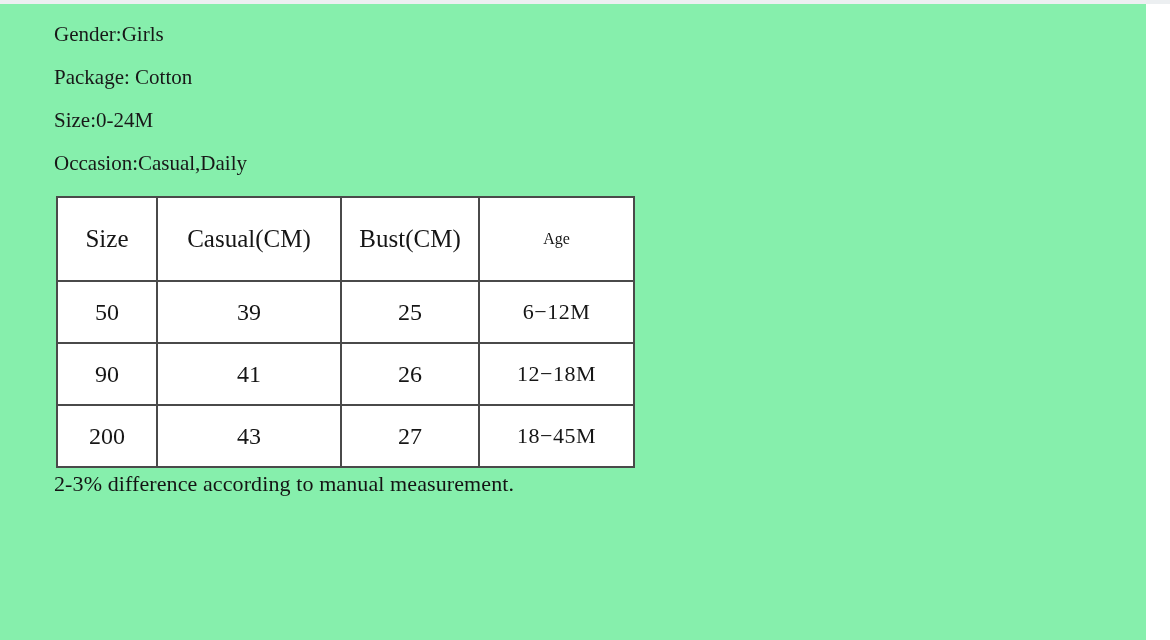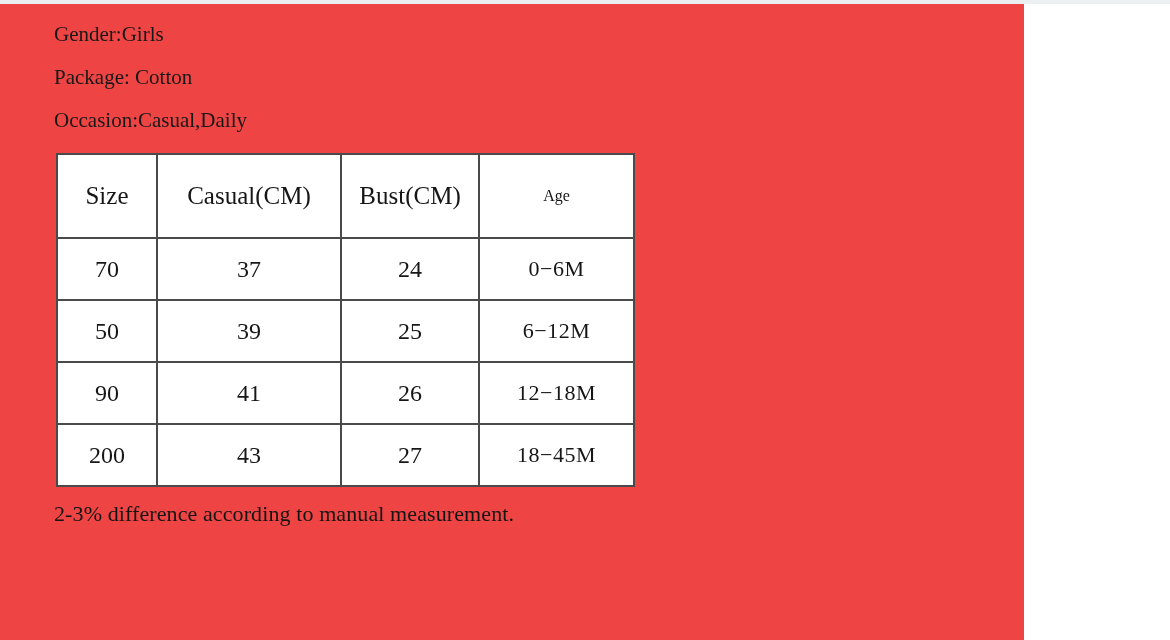--- a/index.html
+++ b/index.html
@@ -9,23 +9,23 @@
   body {
     width: 1170px;
     height: 640px;
     background: #ffffff;
     font-family: "Liberation Serif", serif;
     color: #1a1a1a;
     overflow: hidden;
   }
   .page {
     position: relative;
-    width: 1024px;
+    width: 1146px;
     height: 640px;
-    background: #ef4444;
+    background: #86efac;
     box-sizing: border-box;
   }
   .top-rule {
     position: absolute;
     top: 0;
     left: 0;
     width: 1170px;
     height: 4px;
     background: #eceff1;
   }
@@ -77,61 +77,56 @@
   }
   table.size-table tbody td.age-cell {
     font-size: 22px;
     letter-spacing: 0.5px;
   }
   .col-size { width: 100px; }
   .col-romper { width: 184px; }
   .col-bust { width: 138px; }
   .col-age { width: 155px; }
   .footnote {
-    margin-top: 14px;
+    margin-top: 3px;
     font-size: 22px;
     color: #141414;
     font-family: "Liberation Serif", serif;
     letter-spacing: 0.1px;
   }
 </style>
 </head>
 <body>
 
 <div class="page">
   <div class="top-rule"></div>
 
   <div class="content">
 
     <div class="spec-line">Gender:Girls</div>
     <div class="spec-line">Package: Cotton</div>
+    <div class="spec-line">Size:0-24M</div>
     <div class="spec-line">Occasion:Casual,Daily</div>
 
     <table class="size-table">
       <colgroup>
         <col class="col-size">
         <col class="col-romper">
         <col class="col-bust">
         <col class="col-age">
       </colgroup>
       <thead>
         <tr>
           <th>Size</th>
           <th>Casual(CM)</th>
           <th>Bust(CM)</th>
           <th class="age-head">Age</th>
         </tr>
       </thead>
       <tbody>
-        <tr>
-          <td>70</td>
-          <td>37</td>
-          <td>24</td>
-          <td class="age-cell">0−6M</td>
-        </tr>
         <tr>
           <td>50</td>
           <td>39</td>
           <td>25</td>
           <td class="age-cell">6−12M</td>
         </tr>
         <tr>
           <td>90</td>
           <td>41</td>
           <td>26</td>

